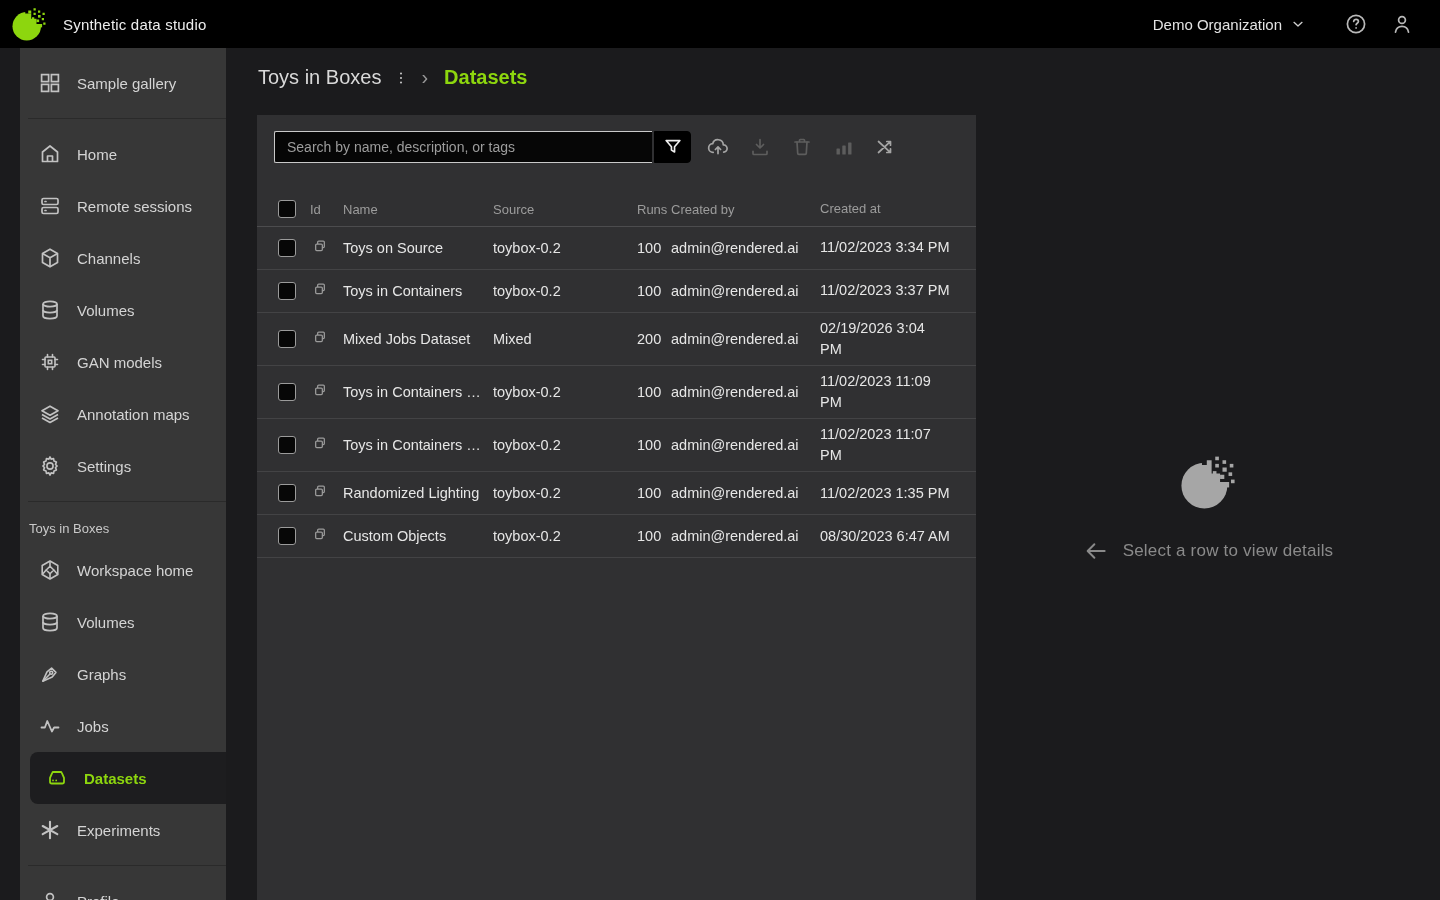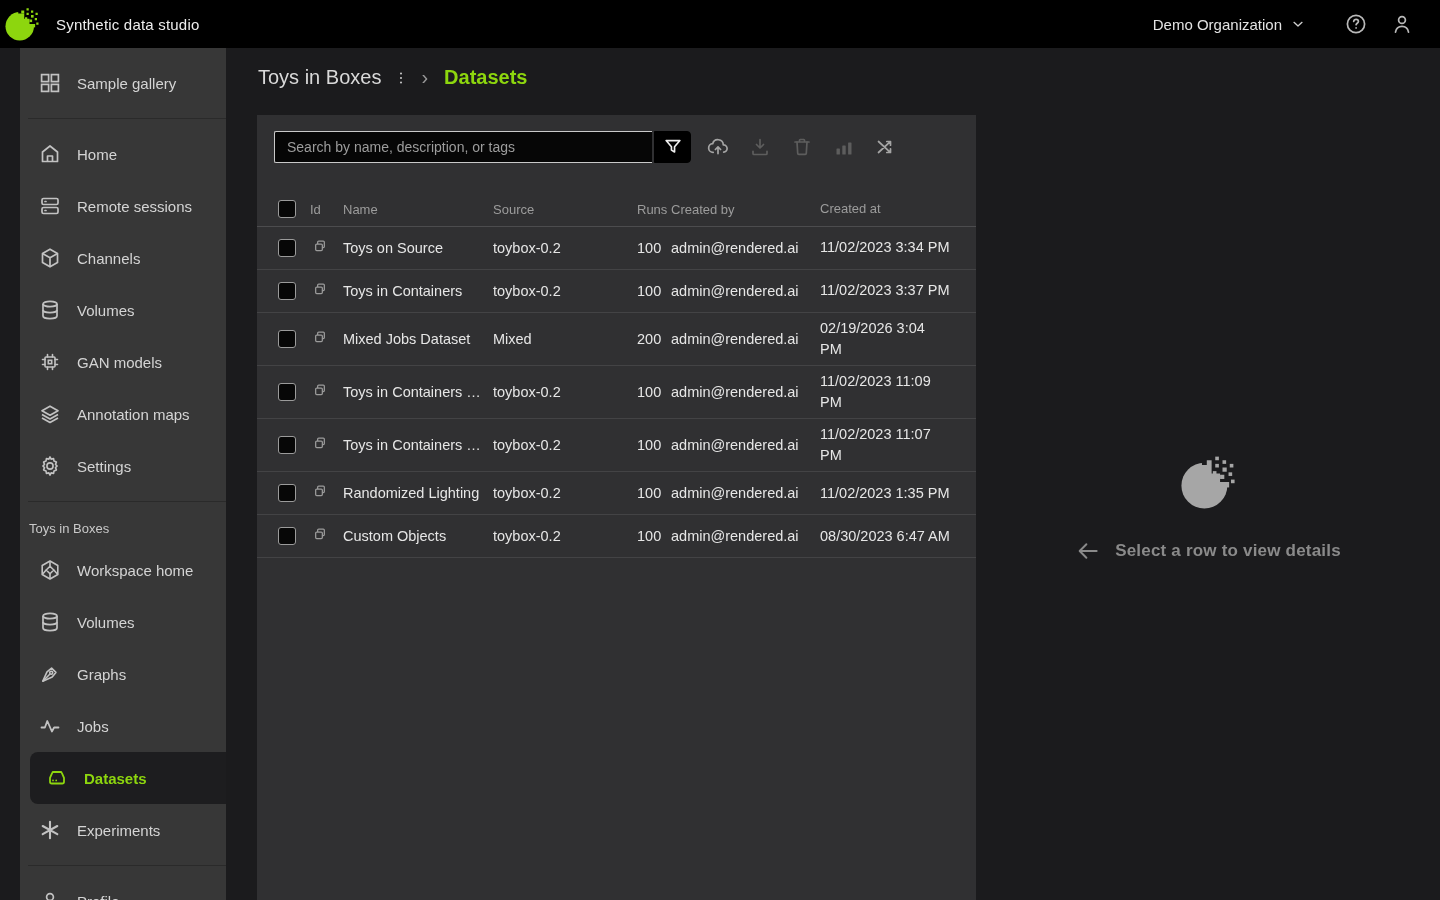--- a/index.html
+++ b/index.html
@@ -8,21 +8,21 @@
     position: relative; overflow: hidden;
     background: #1b1b1d;
     font-family: "Liberation Sans", "DejaVu Sans", sans-serif;
     -webkit-font-smoothing: antialiased;
   }
   svg { display:block; }
 
   
   .topbar {
     position:absolute; top:0; left:0; width:1440px; height:48px;
-    background:#000; display:flex; align-items:center; padding:0 26px 0 4px; z-index:5;text-align:right;
+    background:#000; display:flex; align-items:center; padding:0 26px 0 11px; z-index:5;text-align:right;
   }
   .brand-logo { width:36px; height:36px; color:#8dd60e; cursor:pointer; }
   .app-title { margin-left:16px; font-size:15px; color:#ededed; letter-spacing:.2px; }
   .topbar-spacer { flex:1; }
   .org-switcher { display:flex; align-items:center; gap:8px; color:#e3e3e3; font-size:15px; cursor:pointer; margin-right:38px; }
   .org-switcher svg { width:16px; height:16px; color:#cfcfcf; }
   .iconbtn { background:none; border:none; color:#b9b9b9; cursor:pointer; padding:0; }
   .iconbtn svg { width:24px; height:24px; }
   .iconbtn + .iconbtn { margin-left:22px; }
 
@@ -94,21 +94,21 @@
   .datarow { cursor:pointer; }
 
   
   .detail-panel {
     position:absolute; left:750px; right:0; top:0; bottom:0;
     display:flex; flex-direction:column; align-items:center; padding-top:405px;
   }
   .watermark-logo { width:58px; height:58px; color:#a6a6a6; }
   .placeholder-row { margin-top:27px; display:flex; align-items:center; gap:14px; }
   .arrow-left-icon { width:26px; height:26px; color:#8a8a8a; }
-  .placeholder-text { font-size:17px; font-weight:bold; color:#8a8a8a; letter-spacing:.2px; }
+  .placeholder-text { font-size:17px; font-weight:normal; color:#8a8a8a; letter-spacing:.2px; }
 </style>
 </head>
 <body>
 
 <svg width="0" height="0" style="position:absolute" aria-hidden="true">
   <defs>
     <symbol id="logo-mark" viewBox="0 0 48 48">
       <mask id="logo-cut">
         <rect width="48" height="48" fill="black"></rect>
         <circle cx="21" cy="27" r="19" fill="white"></circle>

